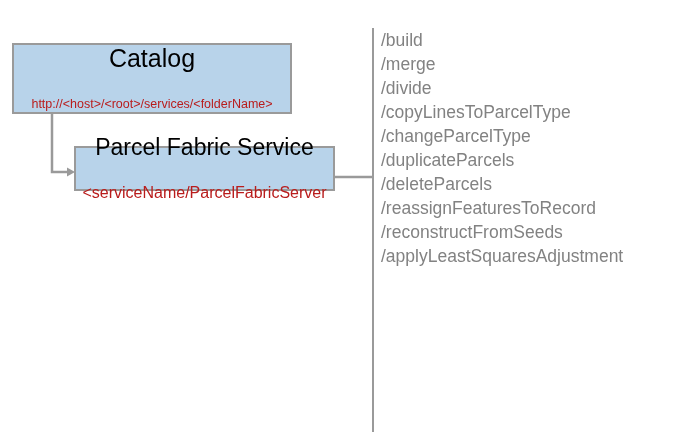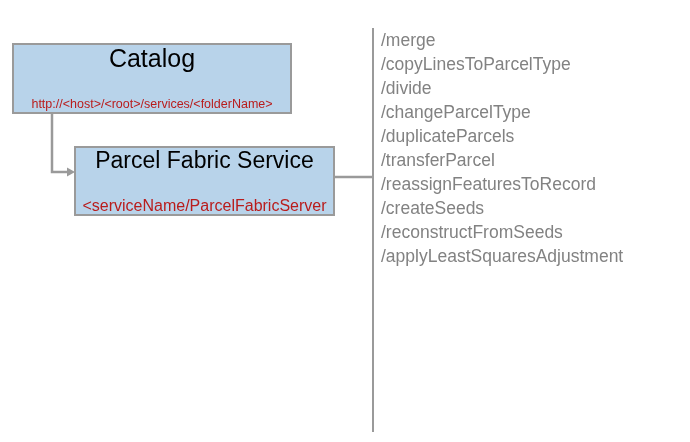--- a/index.html
+++ b/index.html
@@ -41,21 +41,21 @@
     left: 12px;
     top: 43px;
     width: 280px;
     height: 71px;
   }
 
   #parcel-fabric-node {
     left: 74px;
     top: 146px;
     width: 261px;
-    height: 70px;
+    height: 45px;
   }
 
   .node-title {
     color: #000000;
     line-height: 1.05;
     white-space: nowrap;
   }
   #catalog-node .node-title {
     font-size: 25px;
     margin-bottom: 3px;
@@ -128,26 +128,26 @@
     <div class="node-subtitle">http://&lt;host&gt;/&lt;root&gt;/services/&lt;folderName&gt;</div>
   </div>
 
   <div class="node-box" id="parcel-fabric-node">
     <div class="node-title">Parcel Fabric Service</div>
     <div class="node-subtitle">&lt;serviceName/ParcelFabricServer</div>
   </div>
 
   <div id="operations-panel">
     <ul id="operations-list">
+        <li class="operation-item">/build</li>
         <li class="operation-item">/merge</li>
+        <li class="operation-item">/divide</li>
         <li class="operation-item">/copyLinesToParcelType</li>
-        <li class="operation-item">/divide</li>
         <li class="operation-item">/changeParcelType</li>
         <li class="operation-item">/duplicateParcels</li>
-        <li class="operation-item">/transferParcel</li>
+        <li class="operation-item">/deleteParcels</li>
         <li class="operation-item">/reassignFeaturesToRecord</li>
-        <li class="operation-item">/createSeeds</li>
         <li class="operation-item">/reconstructFromSeeds</li>
         <li class="operation-item">/applyLeastSquaresAdjustment</li>
       </ul>
   </div>
 
 </div>
 
 </body></html>

